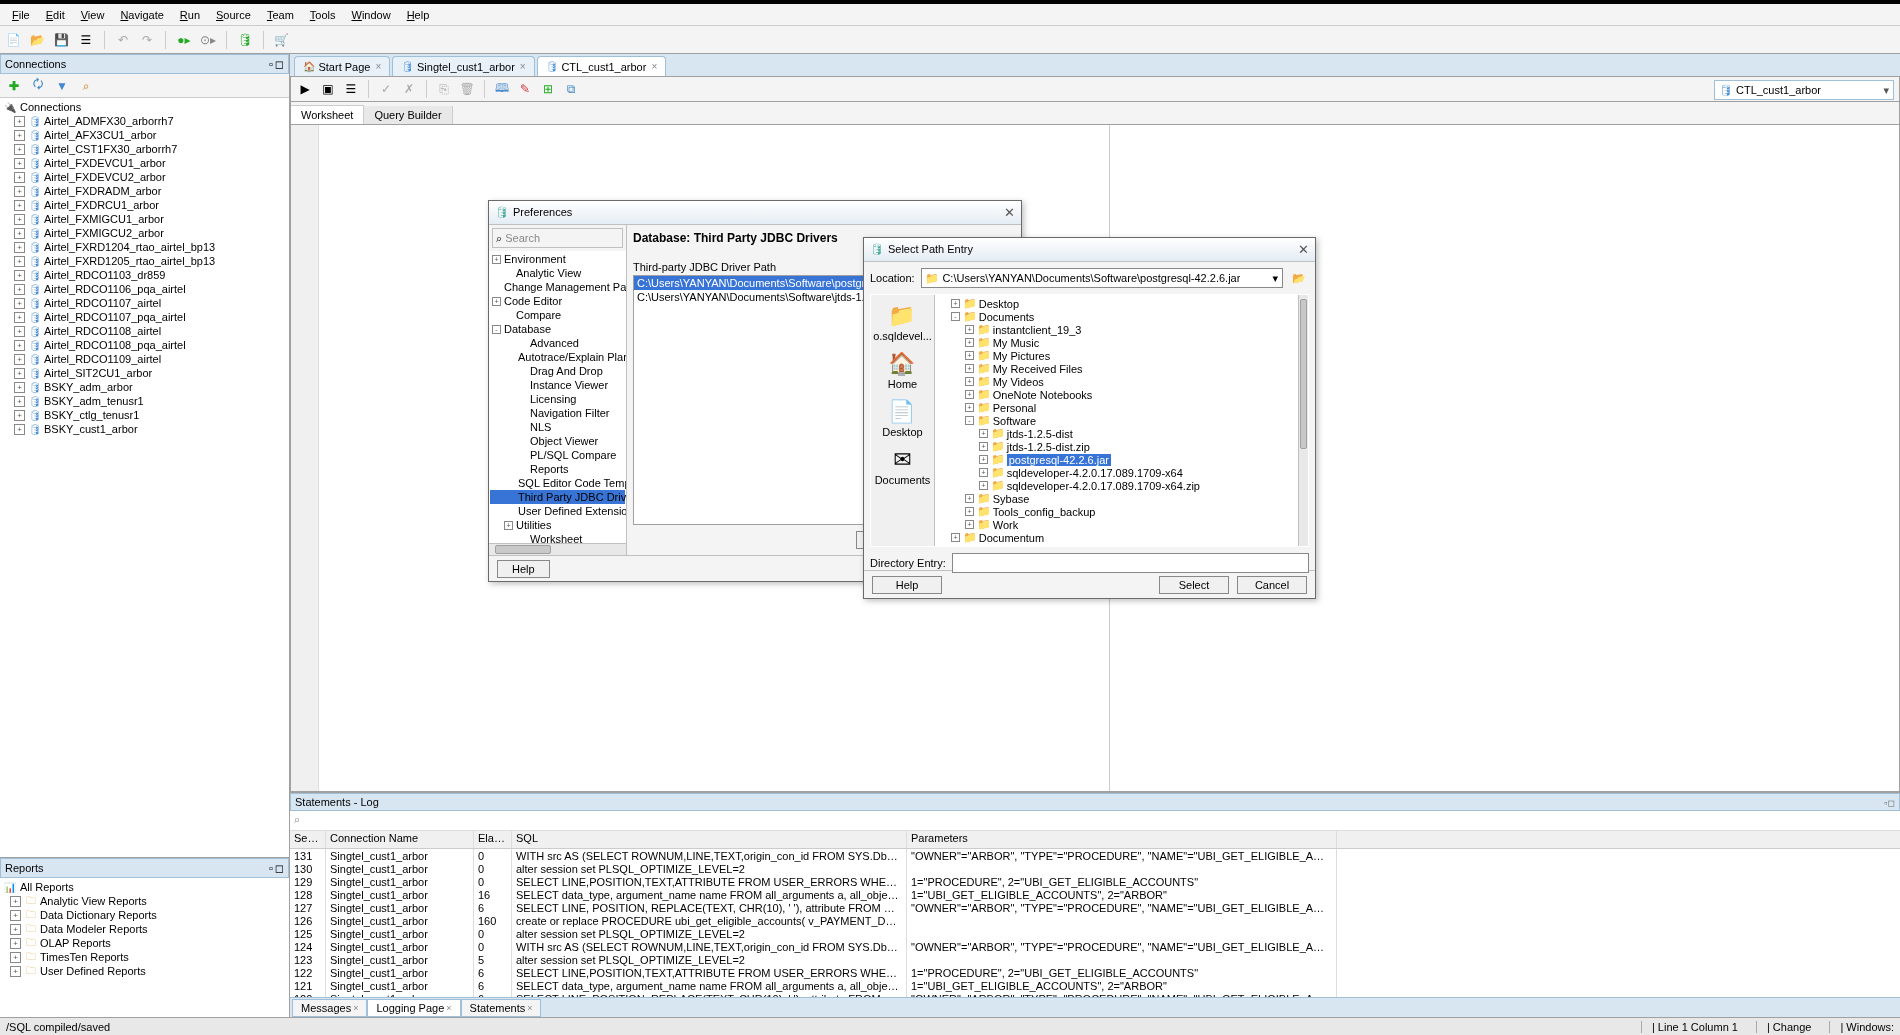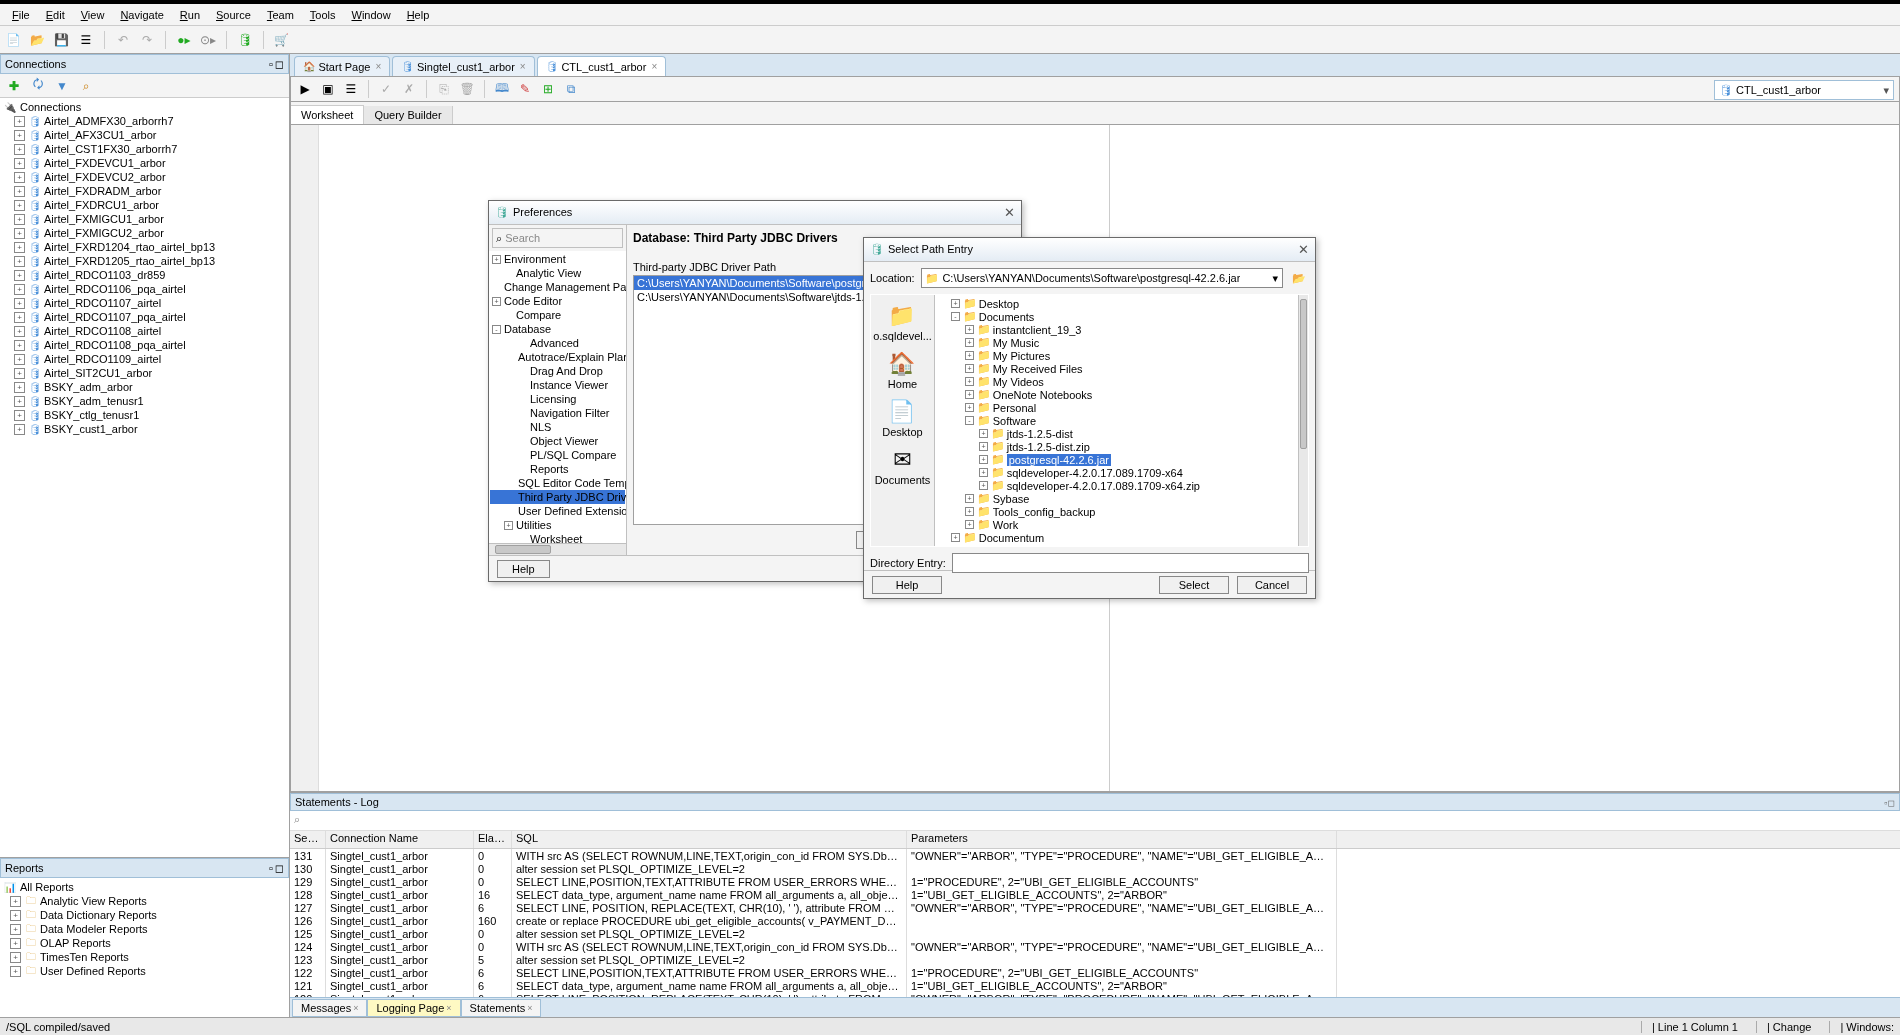--- a/index.html
+++ b/index.html
@@ -37,21 +37,21 @@
 .subtabs{height:22px;background:#f4f4f4;border-left:1px solid #a0a0a0;border-right:1px solid #a0a0a0;display:flex;align-items:flex-end}
 .subtab{padding:3px 10px;border-right:1px solid #ccc;background:#e8e8e8;font-size:11px}
 .subtab.active{background:#fff;border-top:1px solid #ccc}
 .worksheet{flex:1;background:#fff;border:1px solid #a0a0a0;display:flex}
 .gutter{width:28px;background:#f0f0f0;border-right:1px solid #ddd}
 .editor{flex:1;position:relative}
 .splitbar{position:absolute;top:0;bottom:0;left:50%;width:1px;background:#ccc}
 .bottompanel{height:225px;border-top:1px solid #a0a0a0;display:flex;flex-direction:column;background:#fff}
 .bottomtabs{height:20px;background:#d8e6f2;border-top:1px solid #a0bfd8;display:flex;align-items:center;padding-left:2px}
 .btab{padding:2px 8px;border:1px solid #a0bfd8;background:#f4f4f4;font-size:11px;display:flex;align-items:center;gap:2px}
-.btab.active{background:#fef9c3}
+.btab.active{background:#ffffff}
 .btab .xbtn{color:#888;font-size:9px}
 .logtitle{height:18px;display:flex;align-items:center;padding:0 4px;background:#d8e6f2;border:1px solid #a0bfd8;justify-content:space-between}
 .logsearch{height:20px;padding:2px 4px;border-bottom:1px solid #ddd}
 .logsearch input{width:20px;border:none;outline:none;font-size:11px}
 .logtable{flex:1;overflow:hidden}
 .loghdr{display:flex;height:18px;background:#f0f0f0;border-bottom:1px solid #ccc}
 .loghdr div,.logrow div{padding:1px 4px;border-right:1px solid #ddd;overflow:hidden;white-space:nowrap;text-overflow:ellipsis;font-size:11px}
 .logrow{display:flex;height:13px}
 .c1{width:36px}.c2{width:148px}.c3{width:38px}.c4{width:395px}.c5{width:430px}
 .statusbar{position:absolute;bottom:0;left:0;right:0;height:18px;background:#e8e8e8;border-top:1px solid #a0a0a0;display:flex;align-items:center;padding:0 6px;font-size:11px;justify-content:space-between}

